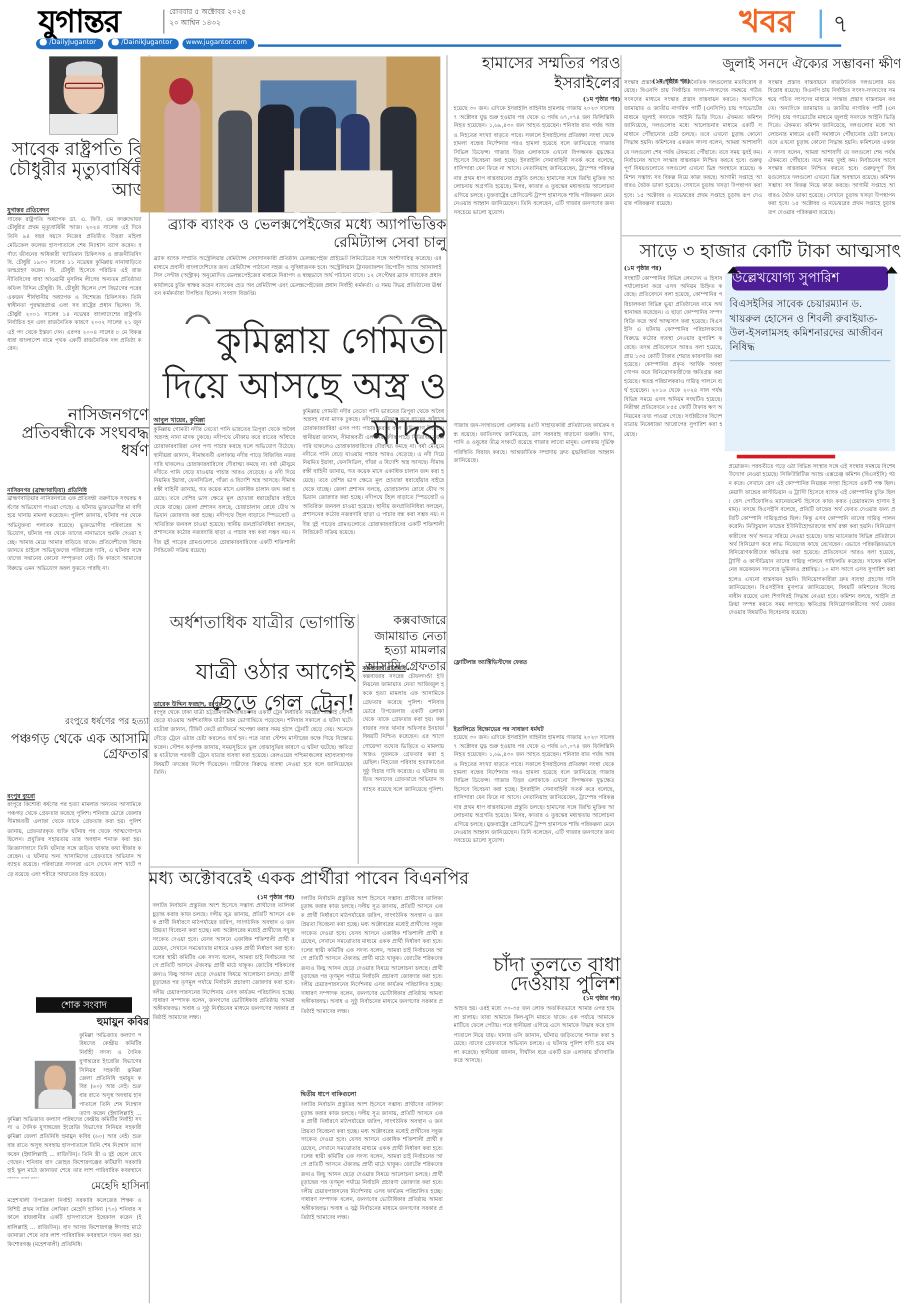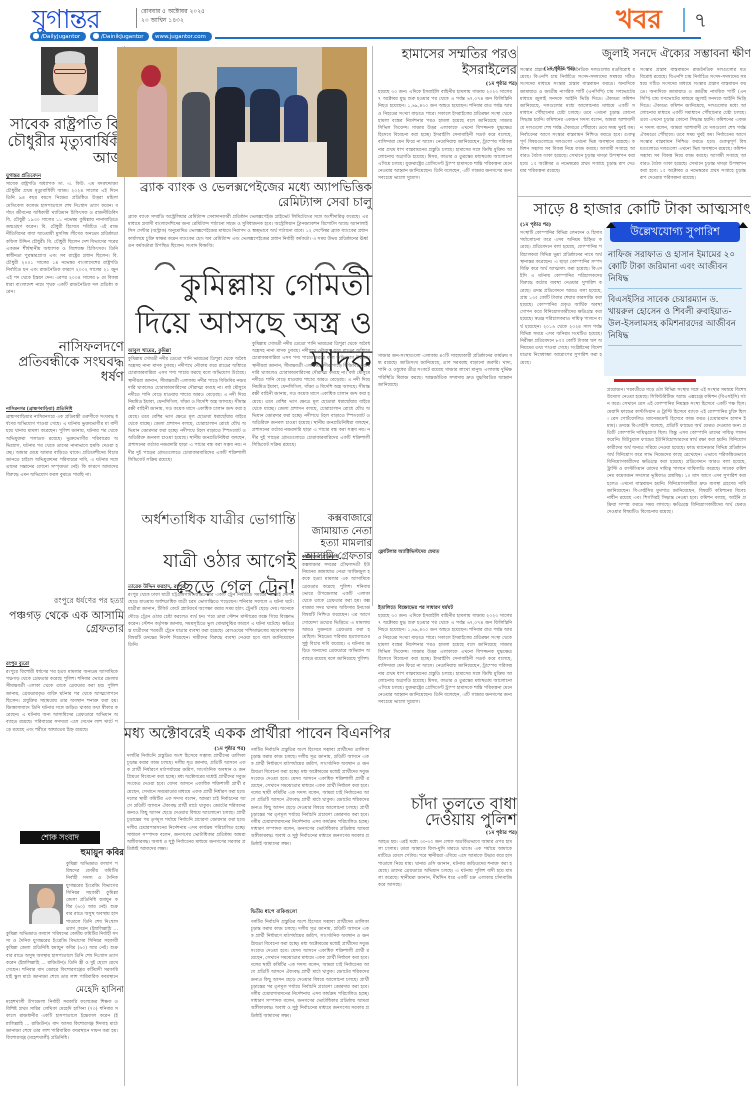--- a/index.html
+++ b/index.html
@@ -1,35 +1,35 @@
 <!DOCTYPE html>
 <html><head>
 <meta charset="utf-8">
 <style>
 *{box-sizing:border-box;margin:0;padding:0}
 html,body{width:751px;height:1094px;background:#fff;overflow:hidden}
 body{font-family:"DejaVu Sans","Liberation Sans",sans-serif;color:#222;position:relative}
 .abs{position:absolute}
-.mast-logo{left:32px;top:4px;font-family:"DejaVu Serif",serif;font-weight:normal;font-size:26px;color:#1d4ed8;letter-spacing:-1px;line-height:30px}
+.mast-logo{left:32px;top:4px;font-family:"DejaVu Serif",serif;font-weight:bold;font-size:26px;color:#000000;letter-spacing:-1px;line-height:30px}
 .mast-sep{left:136px;top:8px;width:1px;height:20px;background:#888}
 .mast-date{left:141px;top:6px;font-size:6px;line-height:9px;color:#555}
 .soc{top:32px;height:9px;border-radius:5px;background:#1f6fc5;color:#fff;font-size:5.5px;line-height:9px;padding:0 6px 0 3px}
 .soc .ic{display:inline-block;width:6px;height:6px;border-radius:50%;background:#fff;margin-right:2px;vertical-align:-1px}
 .rule-top{left:215px;top:37px;width:486px;height:2px;background:#1f6fc5}
 .section{right:112px;top:2px;font-size:26px;font-weight:bold;color:#f26522;line-height:34px}
 .section-bar{left:683px;top:8px;width:2px;height:24px;background:#67b0e0}
 .pageno{left:694px;top:5px;font-size:20px;color:#333}
 .col-line{background:#bbb;width:1px}
 .txt{font-size:4.6px;line-height:7.2px;color:#555;text-align:justify;overflow:hidden;word-break:break-all}
 .head{font-family:"DejaVu Serif",serif;color:#222;text-align:right;line-height:1.12}
 .by{font-size:5px;color:#333;text-decoration:underline;font-weight:bold}
 .photo{background:#6a6a6a;overflow:hidden}
 .shade{position:absolute}
 .box-blue{background:#e4f1fb}
-.supar-tab{background:#1d4ed8;color:#fff;border-radius:4px;text-align:center;font-size:11px;line-height:20px}
+.supar-tab{background:#4c1d95;color:#fff;border-radius:4px;font-size:11px;line-height:20px}
 .supar-item{font-size:8.5px;line-height:12px;color:#333;padding:4px 0;border-bottom:1px solid #9cc8e6}
 .red-bar{background:#d71920;height:3px}
 .shok{background:#111;color:#fff;text-align:center;font-size:8px;line-height:13px}
 </style>
 </head>
 <body>
 
 <div class="abs mast-logo">যুগান্তর</div>
 <div class="abs mast-sep"></div>
 <div class="abs mast-date">
@@ -51,30 +51,30 @@
 <div class="abs photo" style="left:41px;top:47px;width:57px;height:65px;background:#3a3a3a">
   <div class="shade" style="left:12px;top:8px;width:34px;height:40px;border-radius:45%;background:#e9c9b2"></div>
   <div class="shade" style="left:14px;top:4px;width:30px;height:12px;border-radius:50% 50% 0 0;background:#d8d8d8"></div>
   <div class="shade" style="left:13px;top:22px;width:32px;height:5px;border:1.5px solid #8b1a1a;border-radius:2px"></div>
   <div class="shade" style="left:0;top:48px;width:57px;height:17px;background:#e9e9e9"></div>
 </div>
 <div class="abs head" style="left:0;top:116px;width:124px;font-size:15px">সাবেক রাষ্ট্রপতি বি. চৌধুরীর মৃত্যুবার্ষিকী আজ</div>
 <div class="abs by" style="left:6px;top:172px">যুগান্তর প্রতিবেদন</div>
 <div class="abs txt" style="left:6px;top:180px;width:112px;height:153px">সাবেক রাষ্ট্রপতি অধ্যাপক ডা. এ. কিউ. এম বদরুদ্দোজা চৌধুরীর প্রথম মৃত্যুবার্ষিকী আজ। ২০২৪ সালের এই দিনে তিনি ৯৪ বছর বয়সে নিজের প্রতিষ্ঠিত উত্তরা মহিলা মেডিকেল কলেজ হাসপাতালে শেষ নিঃশ্বাস ত্যাগ করেন। বর্ণাঢ্য জীবনের অধিকারী খ্যাতিমান চিকিৎসক ও রাজনীতিবিদ বি. চৌধুরী ১৯৩০ সালের ১১ নভেম্বর কুমিল্লায় নানাবাড়িতে জন্মগ্রহণ করেন। বি. চৌধুরী হিসেবে পরিচিত এই রাজনীতিবিদের বাবা আওয়ামী মুসলিম লীগের অন্যতম প্রতিষ্ঠাতা কফিল উদ্দিন চৌধুরী। বি. চৌধুরী ছিলেন দেশ বিভাগের পরের একজন শীর্ষস্থানীয় অধ্যাপক ও বিশেষজ্ঞ চিকিৎসক। তিনি স্বাধীনতা পুরস্কারপ্রাপ্ত এবং সব রাষ্ট্রের প্রধান ছিলেন। বি. চৌধুরী ২০০১ সালের ১৪ নভেম্বর বাংলাদেশের রাষ্ট্রপতি নির্বাচিত হন এবং রাজনৈতিক কারণে ২০০২ সালের ২১ জুন এই পদ থেকে ইস্তফা দেন। এরপর ২০০৪ সালের ৮ মে বিকল্পধারা বাংলাদেশ নামে পৃথক একটি রাজনৈতিক দল প্রতিষ্ঠা করেন।</div>
 
-<div class="abs head" style="left:0;top:339px;width:124px;font-size:13.5px">নাসিফলদণে প্রতিবন্ধীকে সংঘবদ্ধ ধর্ষণ</div>
+<div class="abs head" style="left:0;top:339px;width:124px;font-size:13.5px">নাসিজনগণে প্রতিবন্ধীকে সংঘবদ্ধ ধর্ষণ</div>
 <div class="abs by" style="left:6px;top:405px;font-size:4.6px">নাসিরনগর (ব্রাহ্মণবাড়িয়া) প্রতিনিধি</div>
 <div class="abs txt" style="left:6px;top:413px;width:112px;height:180px">ব্রাহ্মণবাড়িয়ার নাসিরনগরে এক প্রতিবন্ধী তরুণীকে সংঘবদ্ধ ধর্ষণের অভিযোগ পাওয়া গেছে। এ ঘটনায় ভুক্তভোগীর মা বাদী হয়ে থানায় মামলা করেছেন। পুলিশ জানায়, ঘটনার পর থেকে অভিযুক্তরা পলাতক রয়েছে। ভুক্তভোগীর পরিবারের অভিযোগ, ঘটনার পর থেকে তাদের নানাভাবে হুমকি দেওয়া হচ্ছে। আমার মেয়ে আমার বাড়িতে থাকে। প্রতিবেশীদের বিচার জানতে চাইলে অভিযুক্তদের পরিবারের দাবি, এ ঘটনার সঙ্গে তাদের সন্তানের কোনো সম্পৃক্ততা নেই। কি কারণে আমাদের বিরুদ্ধে এমন অভিযোগ করল বুঝতে পারছি না।</div>
 
 <div class="abs head" style="left:0;top:597px;width:124px;font-size:7.5px;color:#444">রংপুরে ধর্ষণের পর হত্যা</div>
 <div class="abs head" style="left:0;top:609px;width:124px;font-size:11px;line-height:1.2">পঞ্চগড় থেকে এক আসামি গ্রেফতার</div>
 <div class="abs by" style="left:6px;top:660px">রংপুর ব্যুরো</div>
 <div class="abs txt" style="left:6px;top:668px;width:112px;height:158px">রংপুরে কিশোরী ধর্ষণের পর হত্যা মামলার অন্যতম আসামিকে পঞ্চগড় থেকে গ্রেফতার করেছে পুলিশ। শনিবার ভোরে জেলার সীমান্তবর্তী এলাকা থেকে তাকে গ্রেফতার করা হয়। পুলিশ জানায়, গ্রেফতারকৃত ব্যক্তি ঘটনার পর থেকে আত্মগোপনে ছিলেন। প্রযুক্তির সহায়তায় তার অবস্থান শনাক্ত করা হয়। জিজ্ঞাসাবাদে তিনি ঘটনার সঙ্গে জড়িত থাকার কথা স্বীকার করেছেন। এ ঘটনায় অন্য আসামিদের গ্রেফতারে অভিযান অব্যাহত রয়েছে। পরিবারের সদস্যরা এসে দেখেন লাশ খাটে পড়ে রয়েছে এবং শরীরে আঘাতের চিহ্ন রয়েছে।</div>
 
-<div class="abs shok" style="left:20px;top:831px;width:80px">শোক সংবাদ</div>
+<div class="abs shok" style="left:30px;top:831px;width:80px">শোক সংবাদ</div>
 <div class="abs head" style="left:0;top:848px;width:124px;font-size:8.5px;font-weight:bold">হুমায়ুন কবির</div>
 <div class="abs photo" style="left:29px;top:884px;width:34px;height:40px;background:#888">
   <div class="shade" style="left:8px;top:4px;width:18px;height:22px;border-radius:45%;background:#e0b89a"></div>
   <div class="shade" style="left:3px;top:24px;width:28px;height:16px;border-radius:8px 8px 0 0;background:#e8e8e8"></div>
 </div>
 <div class="abs txt" style="left:66px;top:860px;width:52px;height:70px">কুমিল্লা অভিজাত কল্যাণ পরিষদের কেন্দ্রীয় কমিটির নির্বাহী সদস্য ও দৈনিক যুগান্তরের ইংরেজি বিভাগের সিনিয়র সহকারী কুমিল্লা জেলা প্রতিনিধি হুমায়ুন কবির (৬০) আর নেই। শুক্রবার রাতে অসুস্থ অবস্থায় হাসপাতালে তিনি শেষ নিঃশ্বাস ত্যাগ করেন (ইন্নালিল্লাহি ... রাজিউন)। তিনি স্ত্রী ও দুই ছেলে রেখে গেছেন। শনিবার বাদ জোহর কিশোরগঞ্জের কটিয়াদী সরকারি হাই স্কুল মাঠে জানাজা শেষে তার লাশ পারিবারিক কবরস্থানে দাফন করা হয়।</div>
 <div class="abs txt" style="left:6px;top:930px;width:112px;height:52px">কুমিল্লা অভিজাত কল্যাণ পরিষদের কেন্দ্রীয় কমিটির নির্বাহী সদস্য ও দৈনিক যুগান্তরের ইংরেজি বিভাগের সিনিয়র সহকারী কুমিল্লা জেলা প্রতিনিধি হুমায়ুন কবির (৬০) আর নেই। শুক্রবার রাতে অসুস্থ অবস্থায় হাসপাতালে তিনি শেষ নিঃশ্বাস ত্যাগ করেন (ইন্নালিল্লাহি ... রাজিউন)। তিনি স্ত্রী ও দুই ছেলে রেখে গেছেন। শনিবার বাদ জোহর কিশোরগঞ্জের কটিয়াদী সরকারি হাই স্কুল মাঠে জানাজা শেষে তার লাশ পারিবারিক কবরস্থানে দাফন করা হয়।</div>
 <div class="abs head" style="left:0;top:985px;width:124px;font-size:8.5px">মেহেদি হাসিনা</div>
 <div class="abs txt" style="left:6px;top:998px;width:112px;height:90px">মহেশখালী উপজেলা নির্বাহী সরকারি কলেজের শিক্ষক ও বিশিষ্ট প্রথম সারির লেখিকা মেহেদি হাসিনা (৭০) শনিবার সকালে রাজধানীর একটি হাসপাতালে ইন্তেকাল করেন (ইন্নালিল্লাহি ... রাজিউন)। বাদ আসর কিশোরগঞ্জ ঈদগাহ মাঠে জানাজা শেষে তার লাশ পারিবারিক কবরস্থানে দাফন করা হয়। কিশোরগঞ্জ (মহেশখালী) প্রতিনিধি।</div>
 
@@ -140,26 +140,25 @@
 <div class="abs head" style="left:373px;top:796px;width:144px;font-size:16px;line-height:16px">চাঁদা তুলতে বাধা দেওয়ায় পুলিশ</div>
 <div class="abs head" style="left:373px;top:830px;width:144px;font-size:5px;font-weight:bold">(১ম পৃষ্ঠার পর)</div>
 <div class="abs txt" style="left:378px;top:838px;width:134px;height:250px">আহত হয়। এরই মধ্যে ৩০-৩৫ জন লোক অতর্কিতভাবে আমার ওপর হামলা চালায়। তারা আমাকে কিল-ঘুসি মারতে থাকে। এক পর্যায়ে আমাকে মাটিতে ফেলে পেটায়। পরে স্থানীয়রা এগিয়ে এসে আমাকে উদ্ধার করে হাসপাতালে নিয়ে যায়। থানার ওসি জানান, ঘটনায় জড়িতদের শনাক্ত করা হয়েছে। তাদের গ্রেফতারে অভিযান চলছে। এ ঘটনায় পুলিশ বাদী হয়ে মামলা করেছে। স্থানীয়রা জানান, দীর্ঘদিন ধরে একটি চক্র এলাকায় চাঁদাবাজি করে আসছে।</div>
 
 <div class="abs head" style="left:518px;top:44px;width:233px;font-size:11px;line-height:20px;white-space:nowrap;left:478px;width:273px">জুলাই সনদে ঐক্যের সম্ভাবনা ক্ষীণ</div>
 <div class="abs head" style="left:455px;top:66px;width:120px;font-size:5px;font-weight:bold">(১ম পৃষ্ঠার পর)</div>
 <div class="abs txt" style="left:520px;top:66px;width:115px;height:125px;left:520px">সংস্কার প্রস্তাব বাস্তবায়নে রাজনৈতিক দলগুলোর মতবিরোধ রয়েছে। বিএনপি চায় নির্বাচিত সংসদ-সদস্যদের সমন্বয়ে গঠিত সংসদের মাধ্যমে সংস্কার প্রস্তাব বাস্তবায়ন করতে। অন্যদিকে জামায়াত ও জাতীয় নাগরিক পার্টি (এনসিপি) চায় গণভোটের মাধ্যমে জুলাই সনদকে আইনি ভিত্তি দিতে। ঐকমত্য কমিশন জানিয়েছে, দলগুলোর মধ্যে আলোচনার মাধ্যমে একটি সমাধানে পৌঁছানোর চেষ্টা চলছে। তবে এখনো চূড়ান্ত কোনো সিদ্ধান্ত হয়নি। কমিশনের একজন সদস্য বলেন, আমরা আশাবাদী যে দলগুলো শেষ পর্যন্ত ঐকমত্যে পৌঁছাবে। তবে সময় খুবই কম। নির্বাচনের আগে সংস্কার বাস্তবায়ন নিশ্চিত করতে হবে। গুরুত্বপূর্ণ বিষয়গুলোতে দলগুলো এখনো ভিন্ন অবস্থানে রয়েছে। কমিশন সম্ভাব্য সব বিকল্প নিয়ে কাজ করছে। আগামী সপ্তাহে আবারও বৈঠক ডাকা হয়েছে। সেখানে চূড়ান্ত খসড়া উপস্থাপন করা হবে। ১৫ অক্টোবর ও নভেম্বরের প্রথম সপ্তাহে চূড়ান্ত রূপ দেওয়ার পরিকল্পনা রয়েছে।</div>
 <div class="abs txt" style="left:640px;top:66px;width:106px;height:125px">সংস্কার প্রস্তাব বাস্তবায়নে রাজনৈতিক দলগুলোর মতবিরোধ রয়েছে। বিএনপি চায় নির্বাচিত সংসদ-সদস্যদের সমন্বয়ে গঠিত সংসদের মাধ্যমে সংস্কার প্রস্তাব বাস্তবায়ন করতে। অন্যদিকে জামায়াত ও জাতীয় নাগরিক পার্টি (এনসিপি) চায় গণভোটের মাধ্যমে জুলাই সনদকে আইনি ভিত্তি দিতে। ঐকমত্য কমিশন জানিয়েছে, দলগুলোর মধ্যে আলোচনার মাধ্যমে একটি সমাধানে পৌঁছানোর চেষ্টা চলছে। তবে এখনো চূড়ান্ত কোনো সিদ্ধান্ত হয়নি। কমিশনের একজন সদস্য বলেন, আমরা আশাবাদী যে দলগুলো শেষ পর্যন্ত ঐকমত্যে পৌঁছাবে। তবে সময় খুবই কম। নির্বাচনের আগে সংস্কার বাস্তবায়ন নিশ্চিত করতে হবে। গুরুত্বপূর্ণ বিষয়গুলোতে দলগুলো এখনো ভিন্ন অবস্থানে রয়েছে। কমিশন সম্ভাব্য সব বিকল্প নিয়ে কাজ করছে। আগামী সপ্তাহে আবারও বৈঠক ডাকা হয়েছে। সেখানে চূড়ান্ত খসড়া উপস্থাপন করা হবে। ১৫ অক্টোবর ও নভেম্বরের প্রথম সপ্তাহে চূড়ান্ত রূপ দেওয়ার পরিকল্পনা রয়েছে।</div>
 
 <div class="abs" style="left:518px;top:196px;width:233px;height:1px;background:#bbb"></div>
-<div class="abs head" style="left:518px;top:198px;width:233px;font-size:15px;line-height:22px;white-space:nowrap">সাড়ে 8 হাজার কোটি টাকা আত্মসাৎ</div>
+<div class="abs head" style="left:518px;top:198px;width:233px;font-size:15px;line-height:22px;white-space:nowrap">সাড়ে ৩ হাজার কোটি টাকা আত্মসাৎ</div>
 <div class="abs head" style="left:520px;top:222px;width:60px;font-size:5px;font-weight:bold;text-align:left">(১ম পৃষ্ঠার পর)</div>
 <div class="abs txt" style="left:520px;top:229px;width:82px;height:855px">সংস্থাটি কোম্পানির বিভিন্ন লেনদেন ও হিসাব পর্যালোচনা করে এসব অনিয়ম চিহ্নিত করেছে। প্রতিবেদনে বলা হয়েছে, কোম্পানির পরিচালকরা বিভিন্ন ভুয়া প্রতিষ্ঠানের নামে অর্থ স্থানান্তর করেছেন। এ ছাড়া কোম্পানির সম্পদ বিক্রি করে অর্থ আত্মসাৎ করা হয়েছে। বিএসইসি এ ঘটনায় কোম্পানির পরিচালকদের বিরুদ্ধে কঠোর ব্যবস্থা নেওয়ার সুপারিশ করেছে। তদন্ত প্রতিবেদনে আরও বলা হয়েছে, প্রায় ১৩৫ কোটি টাকার শেয়ার কারসাজি করা হয়েছে। কোম্পানির প্রকৃত আর্থিক অবস্থা গোপন করে বিনিয়োগকারীদের ক্ষতিগ্রস্ত করা হয়েছে। স্বতন্ত্র পরিচালকরাও দায়িত্ব পালনে ব্যর্থ হয়েছেন। ২০১৬ থেকে ২০২৪ সাল পর্যন্ত বিভিন্ন সময়ে এসব অনিয়ম সংঘটিত হয়েছে। নিরীক্ষা প্রতিবেদনে ৮৫৫ কোটি টাকার ঋণ অনিয়মের তথ্য পাওয়া গেছে। সংশ্লিষ্টদের বিদেশ যাত্রায় নিষেধাজ্ঞা আরোপের সুপারিশ করা হয়েছে।</div>
 
 <div class="abs box-blue" style="left:604px;top:228px;width:142px;height:148px"></div>
 <div class="abs supar-tab" style="left:610px;top:222px;width:130px">উল্লেখযোগ্য সুপারিশ</div>
 <div class="abs" style="left:606px;top:222px;width:0;height:0;border-left:5px solid transparent;border-right:5px solid transparent;border-bottom:6px solid #111"></div>
 <div class="abs" style="left:738px;top:222px;width:0;height:0;border-left:5px solid transparent;border-right:5px solid transparent;border-bottom:6px solid #111"></div>
 <div class="abs" style="left:608px;top:244px;width:134px">
-  <div class="supar-item">নাফিজ সরাফাত ও হাসান ইমামের ২০ কোটি টাকা জরিমানা এবং আজীবন নিষিদ্ধ</div>
   <div class="supar-item">বিএসইসির সাবেক চেয়ারম্যান ড. খায়রুল হোসেন ও শিবলী রুবাইয়াত-উল-ইসলামসহ কমিশনারদের আজীবন নিষিদ্ধ</div>
 </div>
 <div class="abs red-bar" style="left:614px;top:379px;width:82px"></div>
 <div class="abs txt" style="left:607px;top:386px;width:139px;height:700px">প্রয়োজন। পরবর্তীতে গড়ে ওঠা বিভিন্ন সংস্থার সঙ্গে এই সংস্থার সমন্বয়ে বিশেষ উদ্যোগ নেওয়া হয়েছে। সিকিউরিটিজ অ্যান্ড এক্সচেঞ্জ কমিশন (বিএসইসি) গঠন করে। সেখানে রেস এই কোম্পানির নিয়ন্ত্রক সংস্থা হিসেবে একটি পক্ষ ছিল। মেয়াদি ফান্ডের কাস্টডিয়ান ও ট্রাস্টি হিসেবে ব্যাংক এই কোম্পানির চুক্তি ছিল। রেস পোর্টফোলিও ম্যানেজমেন্ট হিসেবে কাজ করত (চেয়ারম্যান হাসান ইমাম)। তদন্তে বিএসইসি বলেছে, প্রতিটি ফান্ডের অর্থ ফেরত দেওয়ার জন্য প্রতিটি কোম্পানি দায়িত্বপ্রাপ্ত ছিল। কিন্তু এসব কোম্পানি তাদের দায়িত্ব পালন করেনি। মিউচুয়াল ফান্ডের ইউনিটহোল্ডারদের স্বার্থ রক্ষা করা হয়নি। বিনিয়োগকারীদের অর্থ অন্যত্র সরিয়ে নেওয়া হয়েছে। ফান্ড ম্যানেজার বিভিন্ন প্রতিষ্ঠানে অর্থ বিনিয়োগ করে লাভ নিজেদের কাছে রেখেছেন। এভাবে পরিকল্পিতভাবে বিনিয়োগকারীদের ক্ষতিগ্রস্ত করা হয়েছে। প্রতিবেদনে আরও বলা হয়েছে, ট্রাস্টি ও কাস্টডিয়ান তাদের দায়িত্ব পালনে গাফিলতি করেছে। সাবেক কমিশনের কয়েকজন সদস্যের ভূমিকাও প্রশ্নবিদ্ধ। ১০ মাস আগে এসব সুপারিশ করা হলেও এখনো বাস্তবায়ন হয়নি। বিনিয়োগকারীরা দ্রুত ব্যবস্থা গ্রহণের দাবি জানিয়েছেন। বিএসইসির মুখপাত্র জানিয়েছেন, বিষয়টি কমিশনের বিবেচনাধীন রয়েছে এবং শিগগিরই সিদ্ধান্ত নেওয়া হবে। কমিশন বলছে, আইনি প্রক্রিয়া সম্পন্ন করতে সময় লাগছে। ক্ষতিগ্রস্ত বিনিয়োগকারীদের অর্থ ফেরত দেওয়ার বিষয়টিও বিবেচনায় রয়েছে।</div>
 
 </body></html>

